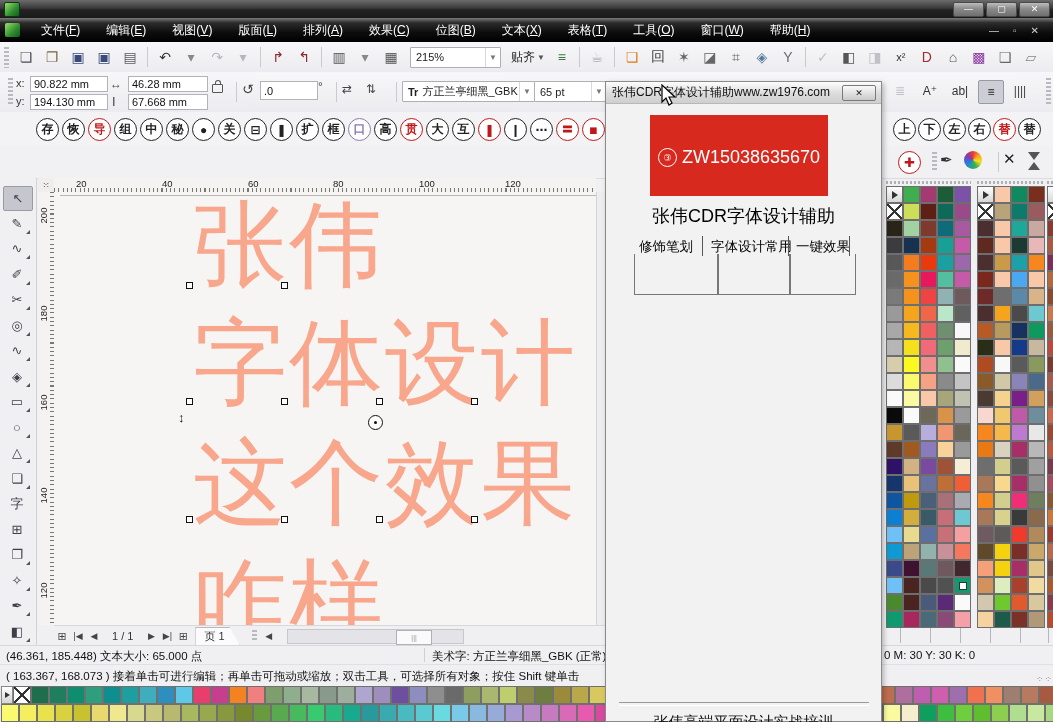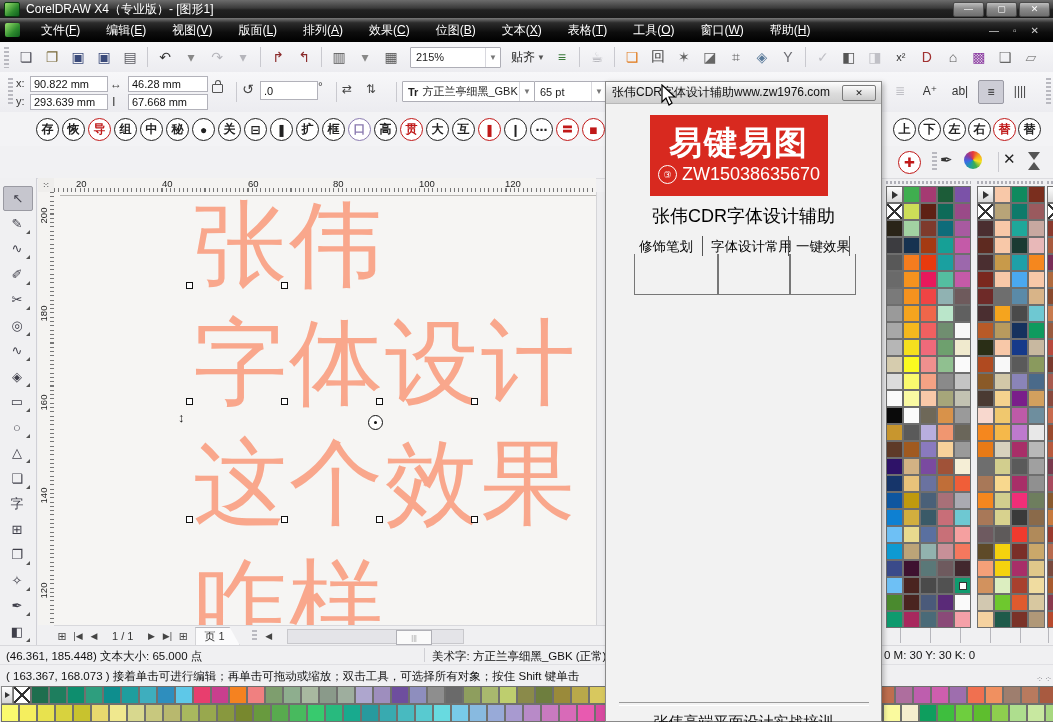--- a/index.html
+++ b/index.html
@@ -136,21 +136,20 @@
   
   #cursor{left:660px;top:84px;z-index:60;}
 </style>
 </head>
 <body>
 
 <div id="app">
 
   <div id="titlebar" class="abs">
     <div id="app-icon16"></div>
-    <span>CorelDRAW X4（专业版）- [图形1]</span>
     <div style="margin-left:auto;display:flex;margin-right:3px;">
       <div class="winbtn">—</div>
       <div class="winbtn">▢</div>
       <div class="winbtn">✕</div>
     </div>
   </div>
 
   <div id="menubar" class="abs">
     <div id="app-icon-menu" style="width:15px;height:14px;margin:0 8px 0 5px;border-radius:2px;background:linear-gradient(135deg,#9be26e,#2e8b2e 60%,#0f5f1e);"></div>
     <div id="menu-items" style="display:flex;height:100%;">
@@ -226,21 +225,21 @@
         <div class="tbico" style="color: rgb(102, 102, 102);">❑</div>
         <div class="tbico" style="color: rgb(136, 136, 136);">▱</div>
       </div>
   </div>
 
   <div id="propbar" class="abs bar">
     <div class="grip abs" style="left:4px;top:6px;height:28px;"></div>
     <span class="plbl" style="left:16px;top:5px;">x:</span>
     <div class="field" style="left:30px;top:4px;width:70px;">90.822 mm</div>
     <span class="plbl" style="left:16px;top:23px;">y:</span>
-    <div class="field" style="left:30px;top:22px;width:70px;">293.639 mm</div>
+    <div class="field" style="left:30px;top:22px;width:70px;">194.130 mm</div>
     <span class="pico" style="left:110px;top:5px;">↔</span>
     <div class="field" style="left:128px;top:4px;width:72px;">46.28 mm</div>
     <span class="pico" style="left:112px;top:23px;">Ⅰ</span>
     <div class="field" style="left:128px;top:22px;width:72px;">67.668 mm</div>
     <div class="abs" style="left:212px;top:12px;width:9px;height:7px;border:1.5px solid #555;border-radius:1px;"></div>
     <div class="abs" style="left:214.5px;top:8px;width:4px;height:4px;border:1.5px solid #555;border-bottom:none;border-radius:3px 3px 0 0;"></div>
     <div class="sep abs" style="left:232px;top:10px;"></div>
     <span class="pico" style="left:242px;top:9px;font-size:14px;">↺</span>
     <div class="field" style="left:260px;top:9px;width:50px;height:17px;">.0</div>
     <span class="pico" style="left:318px;top:8px;">°</span>
@@ -804,21 +803,20 @@
     </div>
 
   <div id="dialog" class="abs">
     <div id="dlg-title">
       <span>张伟CDR字体设计辅助www.zw1976.com</span>
       <div id="dlg-close">
           <span>✕</span>
         </div>
     </div>
     <div id="banner">
-      <div id="logo">易键易图</div>
       <div id="phone">
         <span class="seal">③</span>
         <span>ZW15038635670</span>
       </div>
     </div>
     <div id="dlg-sub">张伟CDR字体设计辅助</div>
     <div id="dlg-tabs">
         <div class="dtab abs" style="left: 33px;">修饰笔划</div>
         <div class="dtabbar abs" style="left: 96px;"></div>
         <div class="bracket abs" style="left: 28px; width: 82px;"></div>

